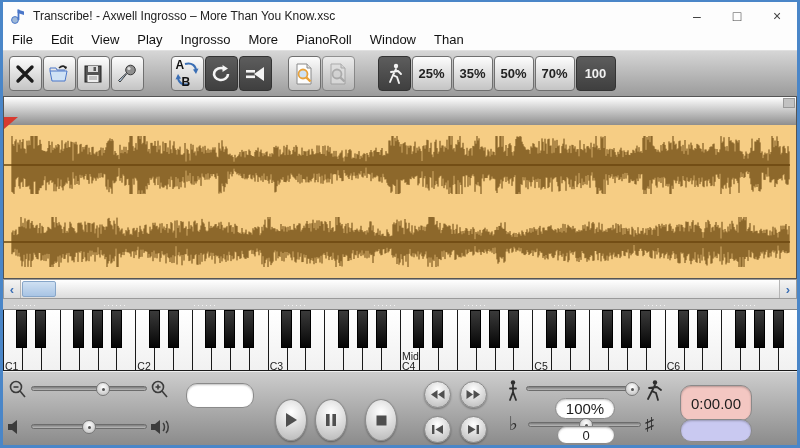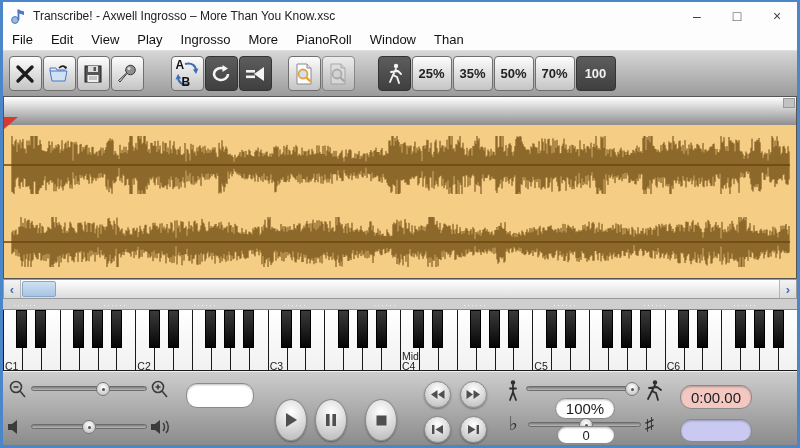--- a/index.html
+++ b/index.html
@@ -408,17 +408,17 @@
     </svg>
     <div class="abs pill white" style="left:552px;top:26px;width:60px;height:21px">100%</div>
 
     <div class="abs ctl-icon" style="left:506px;top:40px;font-size:19px">♭</div>
     <div class="abs slider-track" style="left:525px;top:50px;width:113px">
       <div class="slider-thumb" style="left:50px"></div>
     </div>
     <div class="abs ctl-icon" style="left:642px;top:42px;font-size:18px">♯</div>
     <div class="abs pill white" style="left:554px;top:54px;width:58px;height:18px;font-size:13px">0</div>
 
-    <div class="abs pill pink" style="left:677px;top:13px;width:72px;height:24px">0:00.00</div>
+    <div class="abs pill pink" style="left:677px;top:13px;width:72px;height:36px">0:00.00</div>
     <div class="abs pill lav" style="left:677px;top:47px;width:72px;height:23px"></div>
   </div>
 
 </div>
 
 </body></html>

